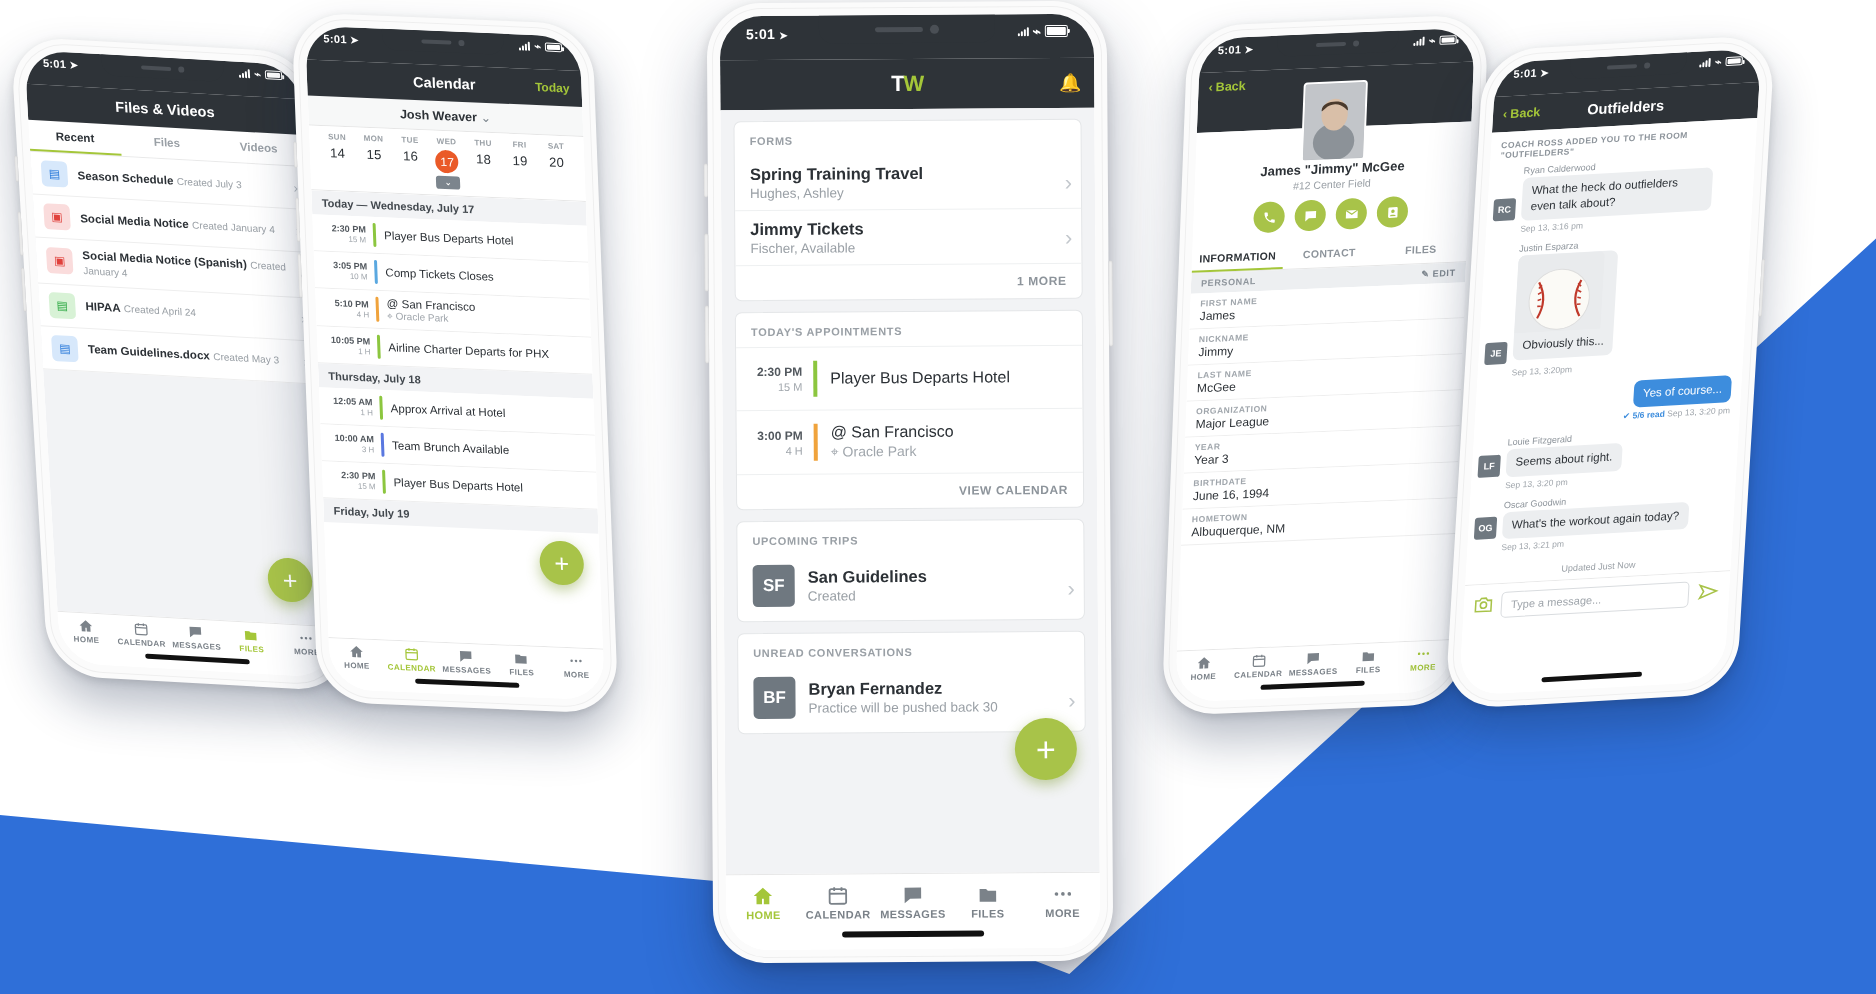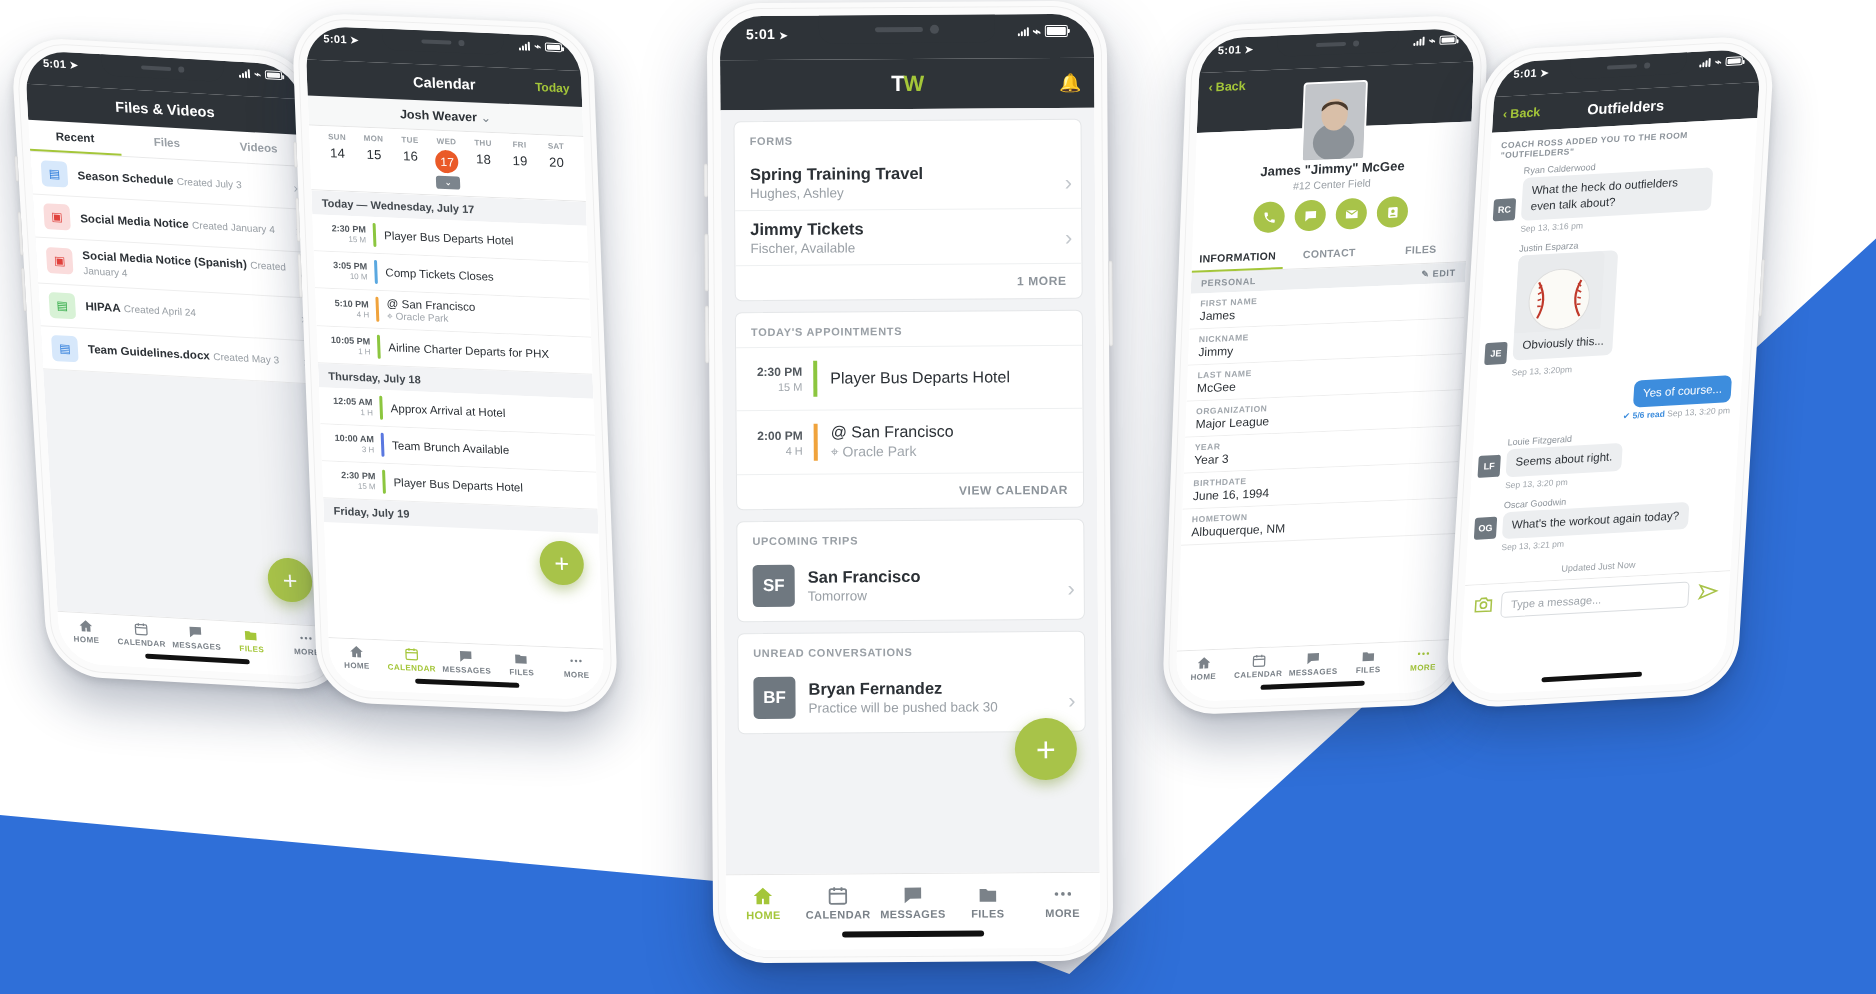--- a/index.html
+++ b/index.html
@@ -511,39 +511,39 @@
               <b>2:30 PM</b>
               <i>15 M</i>
             </div>
           <div class="bar" style="background:#8cc63f"></div>
           <div>
               <div class="ttl">Player Bus Departs Hotel</div>
             </div>
         </div>
         <div class="apt">
           <div class="tm">
-              <b>2:00 PM</b>
+              <b>3:00 PM</b>
               <i>4 H</i>
             </div>
           <div class="bar" style="background:#f0a33c"></div>
           <div>
               <div class="ttl">@ San Francisco</div>
                <div class="loc"><span>⌖</span> <span>Oracle Park</span></div>
             </div>
         </div>
         <div class="cfoot">VIEW CALENDAR</div>
       </div>
 
       <div class="card">
         <h6>UPCOMING TRIPS</h6>
         <div class="crow" style="padding-bottom:14px">
           <span class="av">SF</span>
           <div>
-              <div class="t1">San Francisco</div>
-               <div class="t2">Tomorrow</div>
+              <div class="t1">San Guidelines</div>
+               <div class="t2">Created</div>
             </div>
           <span class="chev" style="font-size:22px;color:#c3c8cd;top:22px">›</span>
         </div>
       </div>
 
       <div class="card">
         <h6>UNREAD CONVERSATIONS</h6>
         <div class="crow" style="padding-bottom:14px">
           <span class="av">BF</span>
           <div>

